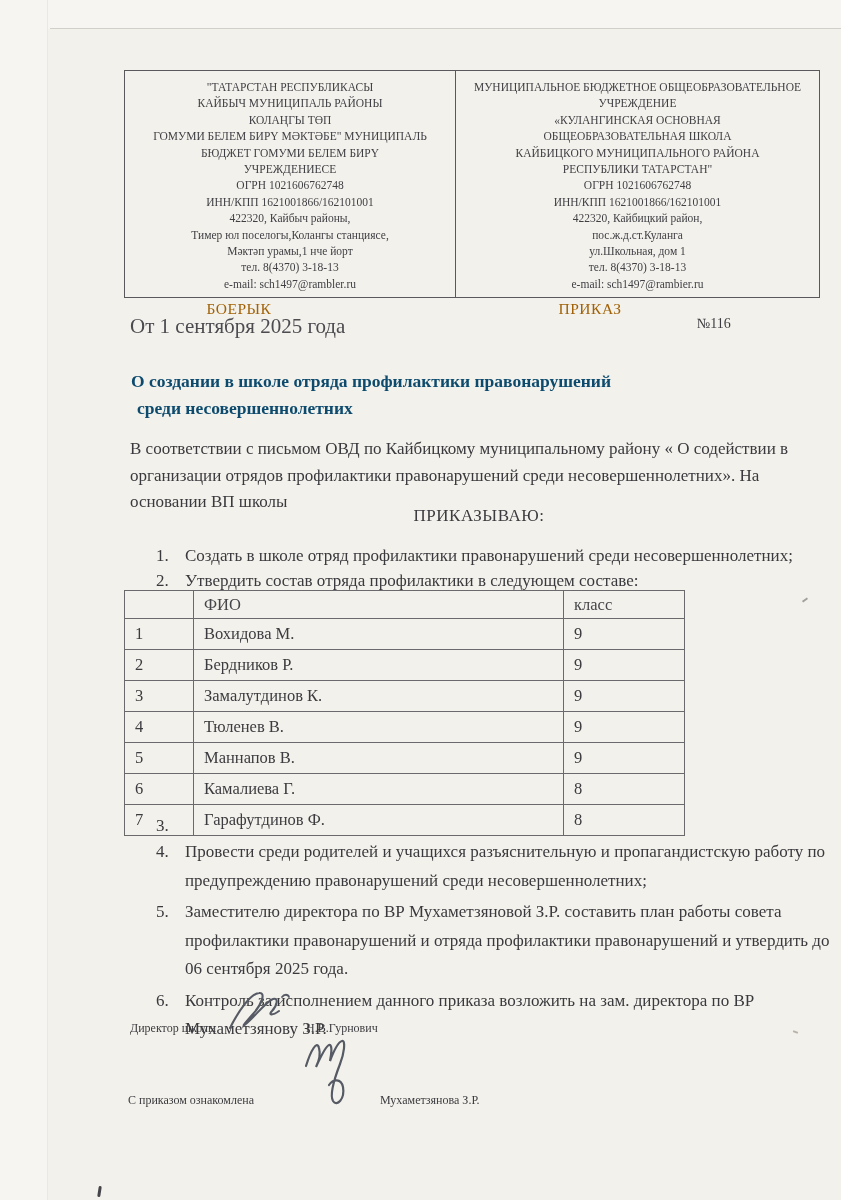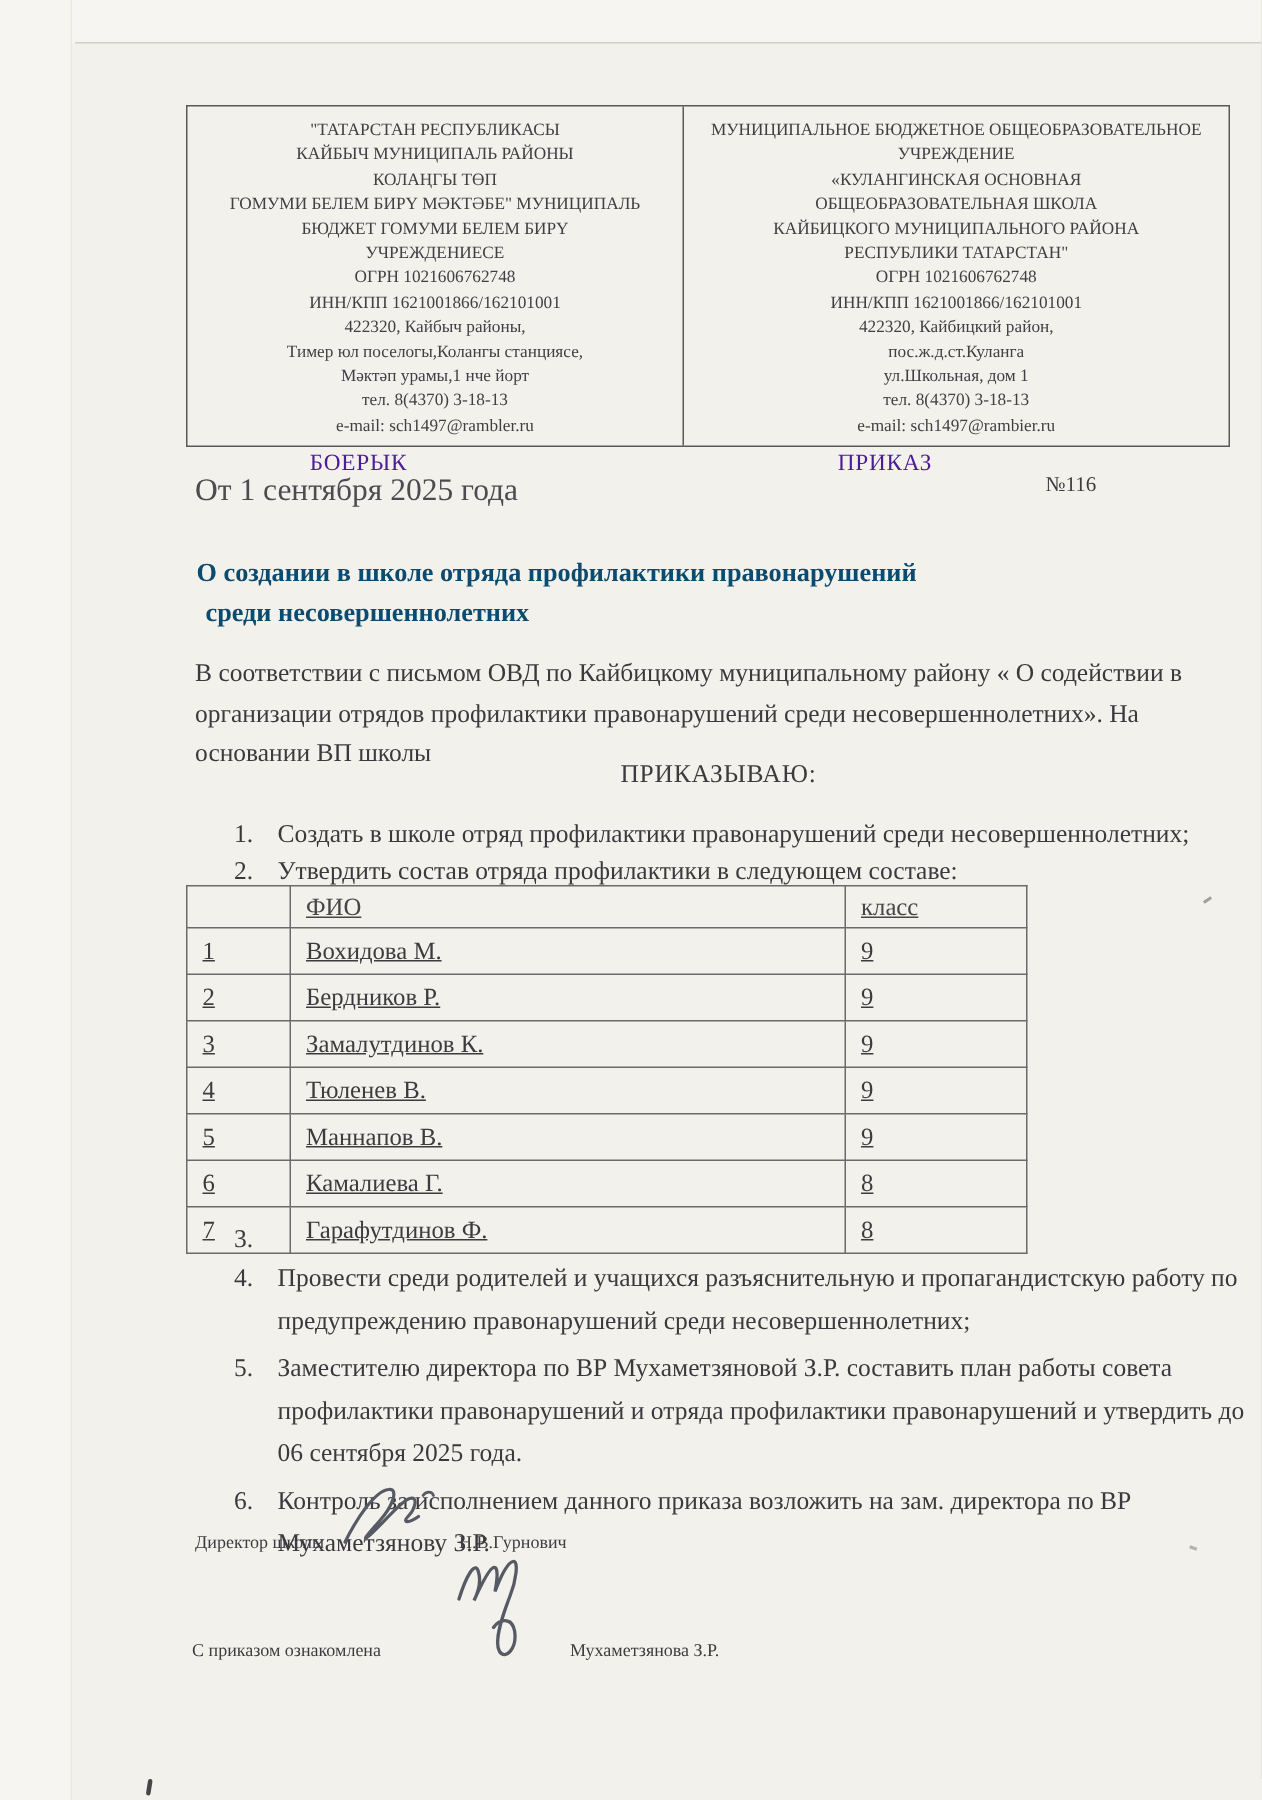--- a/index.html
+++ b/index.html
@@ -22,21 +22,21 @@
     position:absolute;left:124px;top:70px;width:694px;height:226px;
     display:flex;border:1px solid #59595c;
   }
   .header-cell{box-sizing:border-box;padding-top:8px;text-align:center;
     font-size:11.5px;line-height:16.4px;color:#3f3f44;}
   .header-cell .ln{white-space:nowrap;}
   .header-left{width:331px;border-right:1px solid #59595c;}
   .header-right{flex:1;text-align:center;}
   .email{margin-top:48px;}
 
-  .doc-type{position:absolute;top:300px;font-size:15.5px;letter-spacing:.5px;color:#4c1d95;text-align:center;}
+  .doc-type{position:absolute;top:300px;font-size:15.5px;letter-spacing:.5px;color:#a16207;text-align:center;}
   .doc-type.left{left:124px;width:230px;}
   .doc-type.right{left:480px;width:220px;}
 
   .order-date{position:absolute;left:130px;top:314px;font-size:21px;color:#4b4b50;}
   .order-number{position:absolute;left:697px;top:316px;font-size:14px;color:#3c3c40;}
 
   .order-title{position:absolute;left:131px;top:368px;font-weight:700;font-size:17.5px;line-height:26.5px;color:#0c4a6e;}
   .order-title .l2{padding-left:6px;}
 
   .intro{position:absolute;left:130px;top:436px;width:706px;font-size:17px;line-height:26.5px;}
@@ -52,21 +52,20 @@
   .list2{left:156px;top:838px;width:686px;}
   .list2 .li{line-height:28.5px;margin-bottom:3px;}
 
   table.members{
     position:absolute;left:124px;top:590px;width:561px;
     border-collapse:collapse;font-size:16.5px;color:#3c3c40;
   }
   table.members th,table.members td{
     border:1px solid #6a6a6d;font-weight:normal;text-align:left;
     padding:1px 6px 1px 10px;
-    text-decoration:underline;
   }
   table.members th{height:25px;color:#46464a;}
   table.members td{height:28px;}
   .col-idx{width:52px;}
   .col-cls{width:104px;}
 
   .sig-row{position:absolute;display:flex;align-items:flex-end;font-size:12px;color:#3c3c40;}
   .director-row{left:130px;top:998px;}
   .ack-row{left:128px;top:1040px;}
   .sig-mark{flex:none;}

